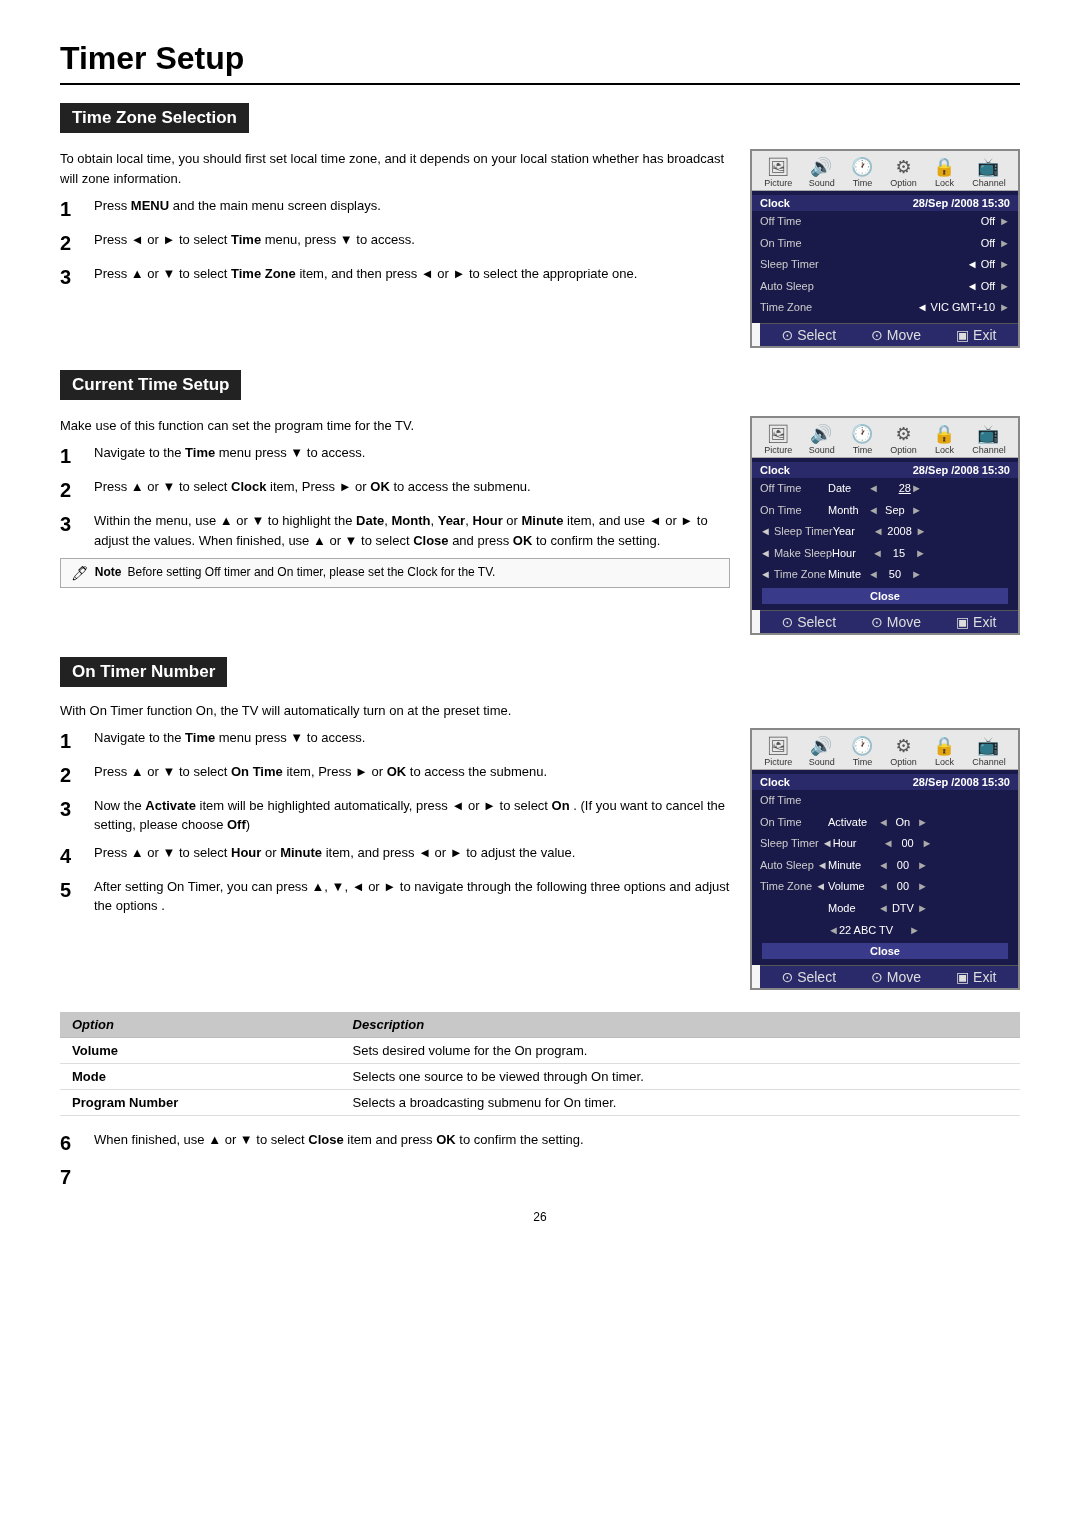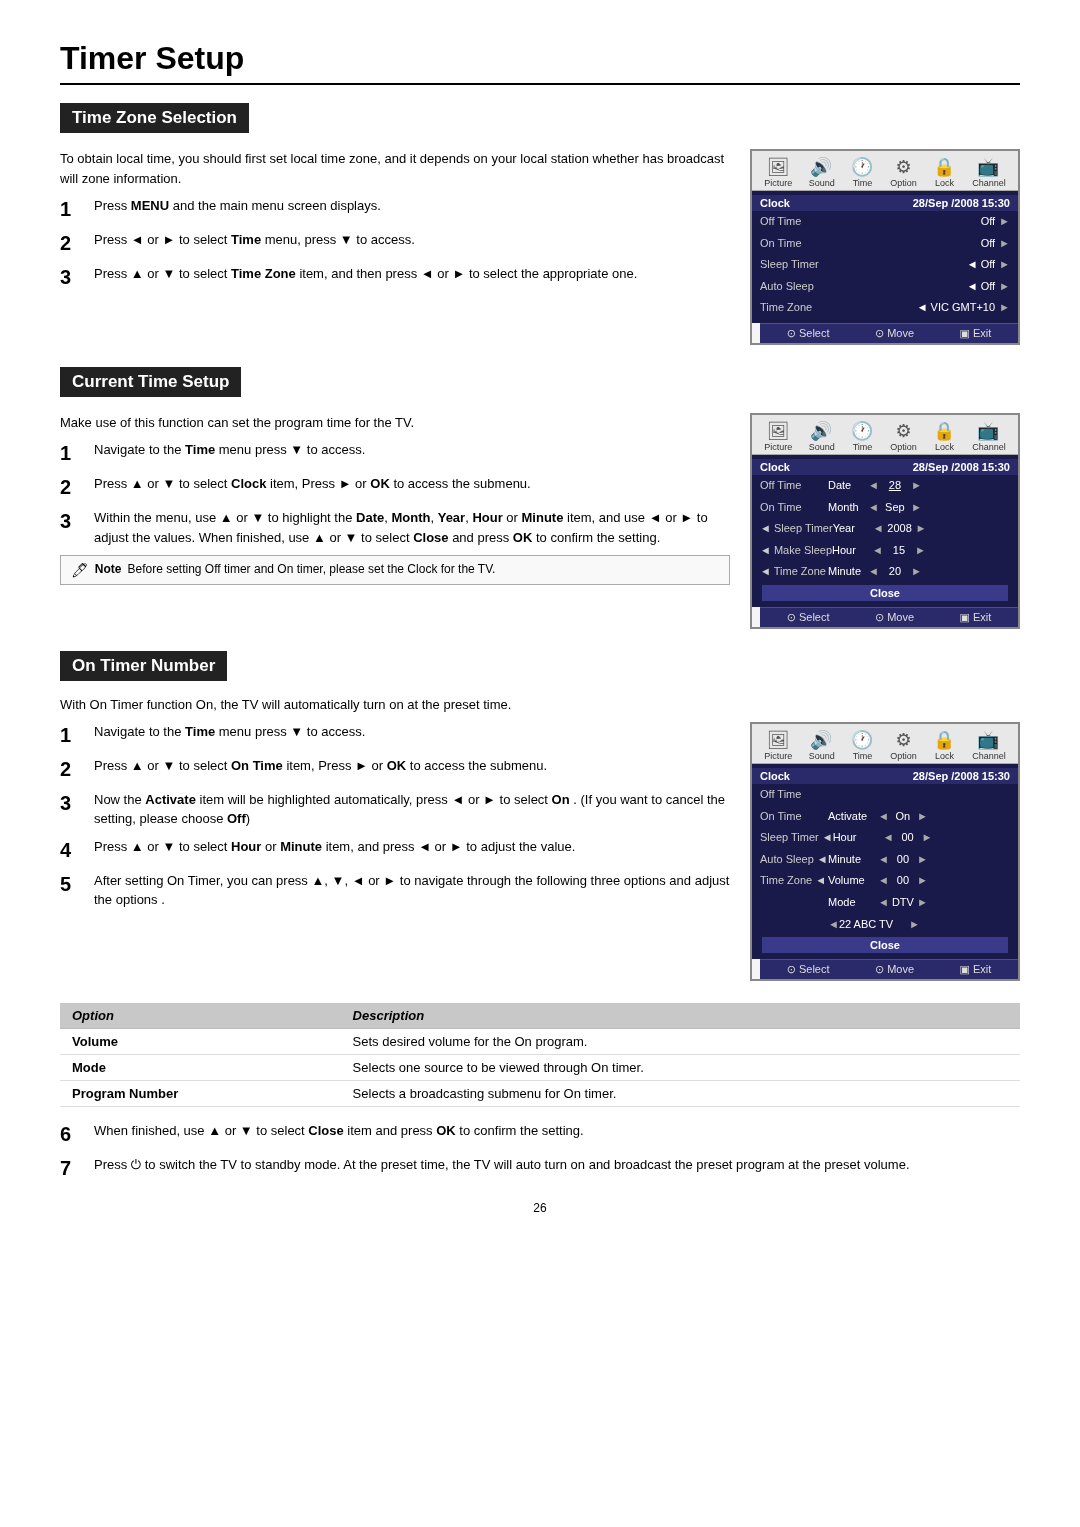--- a/index.html
+++ b/index.html
@@ -114,21 +114,21 @@
     }
     .tv-menu-row .arrow {
       color: #aaa;
       margin-left: 4px;
     }
     .tv-footer {
       background: #2a2a6a;
       display: flex;
       justify-content: space-around;
       padding: 3px 4px;
-      font-size: 11px;
+      font-size: 14px;
       color: #ddd;
       border-top: 1px solid #555;
       margin-left: 8px;
     }
     .note-box {
       border: 1px solid #aaa;
       background: #f9f9f9;
       padding: 6px 10px;
       margin-top: 8px;
       font-size: 12px;
@@ -339,21 +339,21 @@
         </div>
         <div class="tv-menu-body">
           <div class="tv-clock-row">
     <span class="label" style="min-width:70px;color:#fff;">Clock</span>
     <span class="value" style="flex:1;text-align:right;font-size:11px;">28/Sep /2008 15:30</span>
   </div>
           <div class="tv-menu-row">
         <span class="lbl-wide">Off Time</span>
             <span style="color:#fff;min-width:40px;">Date</span>
           <span style="color:#aaa;">◄</span>
-          <span style="min-width:32px;text-align:center;color:#fff;text-decoration:underline;">28</span>
+          <span style="min-width:32px;text-align:right;color:#fff;text-decoration:underline;">28</span>
           <span style="color:#aaa;">►</span>
           </div>
           <div class="tv-menu-row">
         <span class="lbl-wide">On Time</span>
             <span style="color:#fff;min-width:40px;">Month</span>
           <span style="color:#aaa;">◄</span>
           <span style="min-width:32px;text-align:center;color:#fff;">Sep</span>
           <span style="color:#aaa;">►</span>
           </div>
           <div class="tv-menu-row">
@@ -367,21 +367,21 @@
         <span class="lbl-wide">◄ Make Sleep</span>
             <span style="color:#fff;min-width:40px;">Hour</span>
           <span style="color:#aaa;">◄</span>
           <span style="min-width:32px;text-align:center;color:#fff;">15</span>
           <span style="color:#aaa;">►</span>
           </div>
           <div class="tv-menu-row">
         <span class="lbl-wide">◄ Time Zone</span>
             <span style="color:#fff;min-width:40px;">Minute</span>
           <span style="color:#aaa;">◄</span>
-          <span style="min-width:32px;text-align:center;color:#fff;">20</span>
+          <span style="min-width:32px;text-align:center;color:#fff;">50</span>
           <span style="color:#aaa;">►</span>
           </div>
           <div class="tv-close-btn">Close</div>
         </div>
         <div class="tv-footer">
           <span>⊙ Select</span>
           <span>⊙ Move</span>
           <span>▣ Exit</span>
         </div>
       </div>
@@ -528,18 +528,17 @@
       </tbody>
   </table>
 
   <ol class="steps" id="ot-steps-after">
       <li>
         <span class="step-num">6</span>
       <span class="step-content">When finished, use ▲ or ▼ to select <b>Close</b> item and press <b>OK</b> to confirm the setting.</span>
       </li>
       <li>
         <span class="step-num">7</span>
-      <span class="step-content">Press ⏻ to switch the TV to standby mode. At the preset time, the TV will auto turn on and broadcast the preset program at the preset volume.</span>
       </li>
     </ol>
 </div>
 
 <div class="page-number">26</div>
 
 </body></html>

